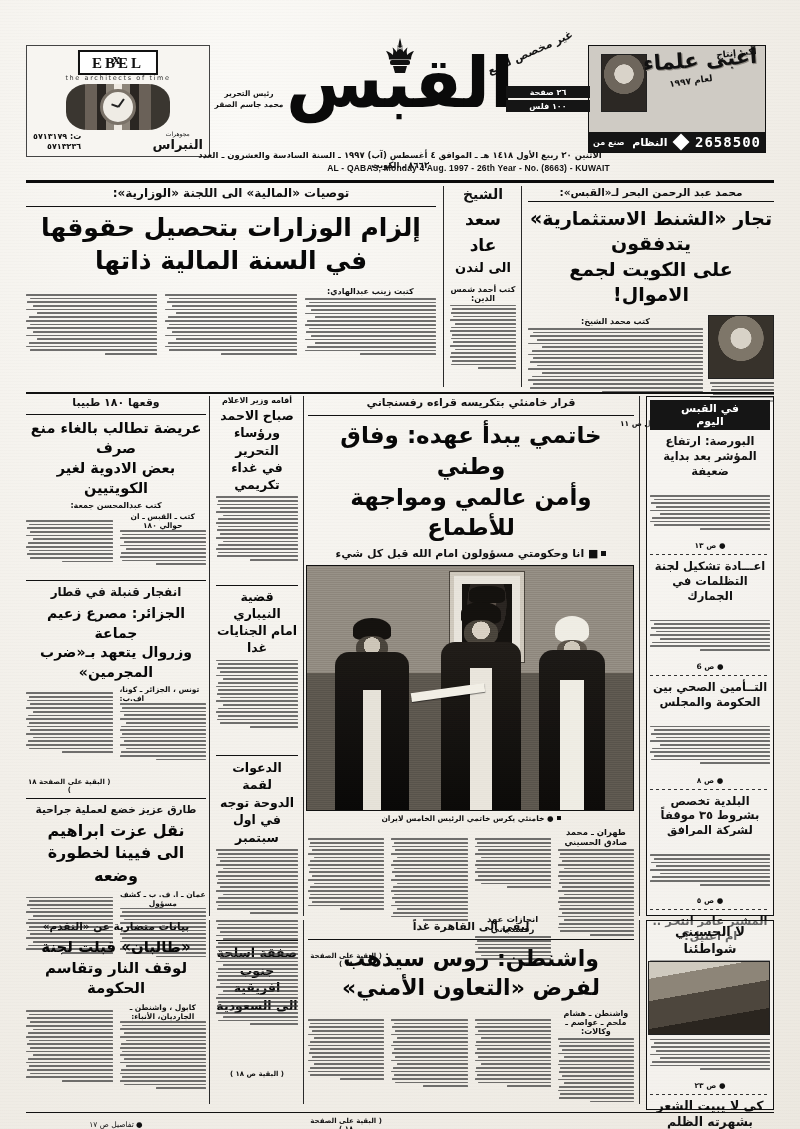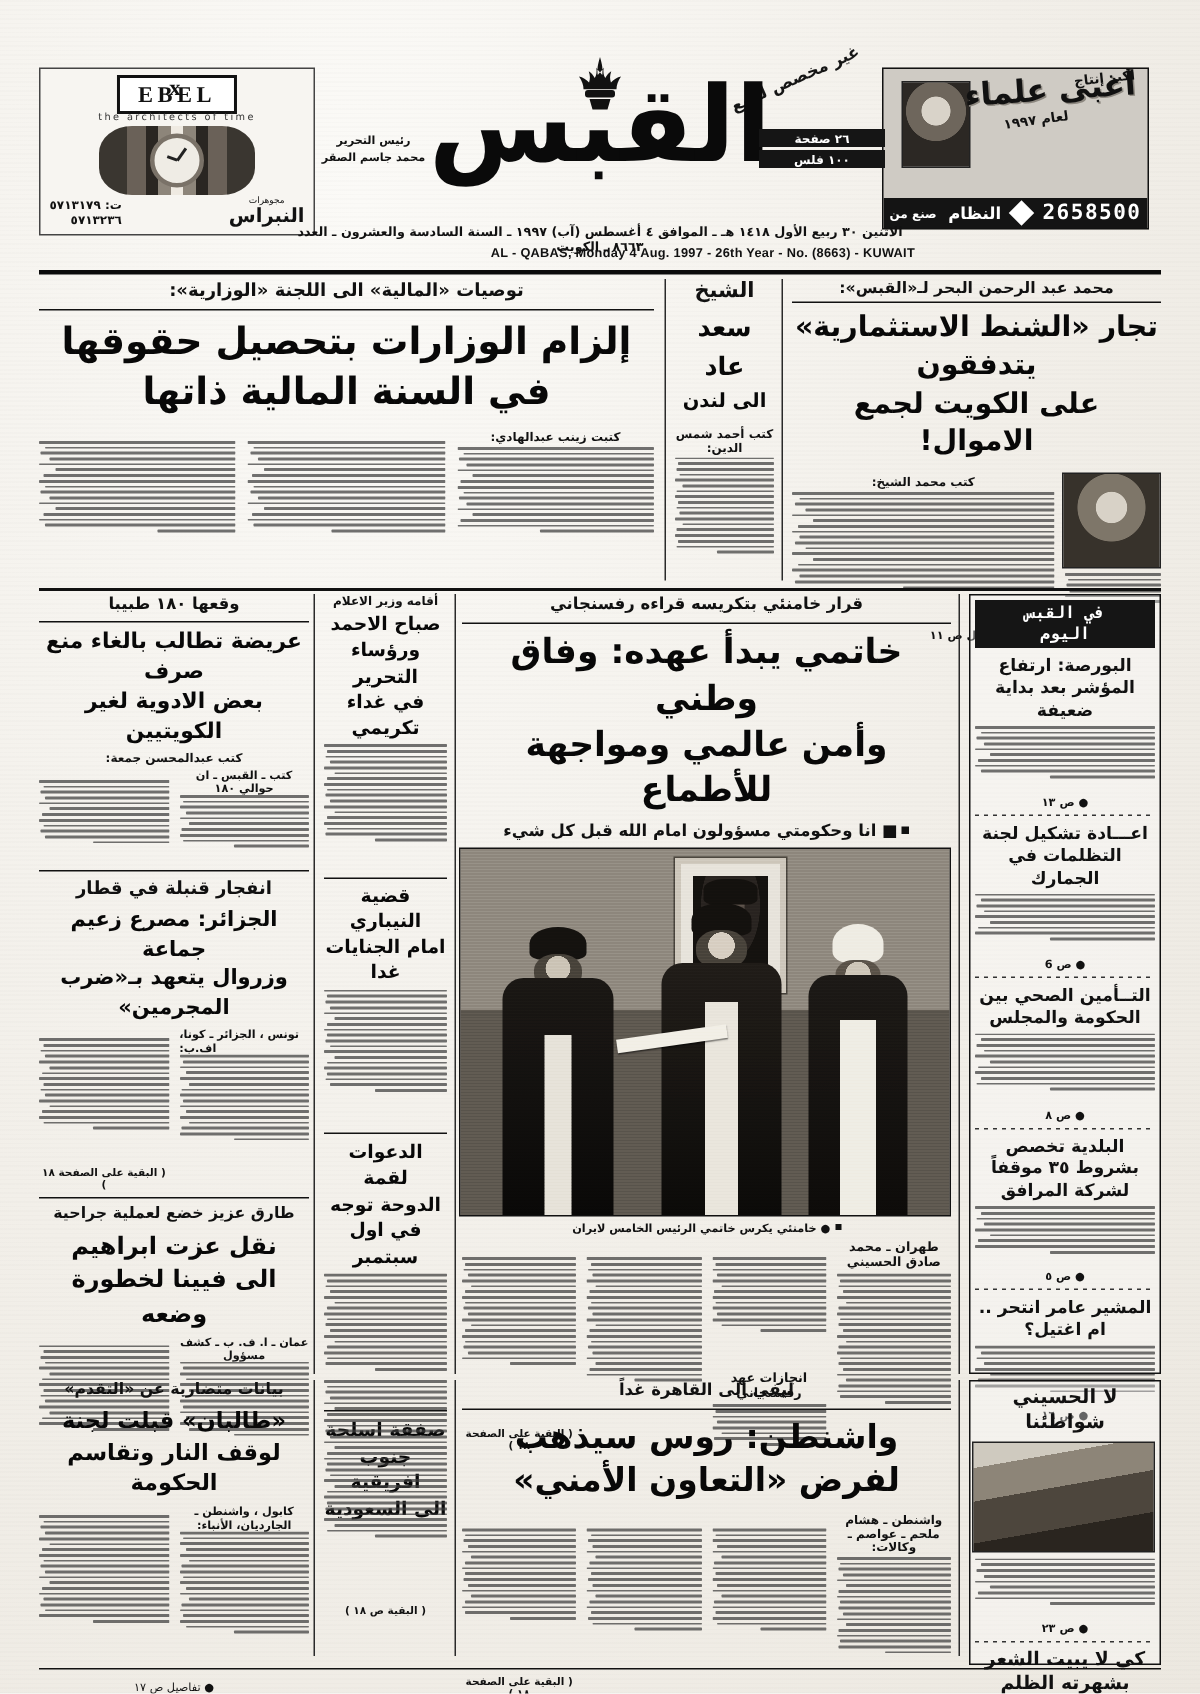--- a/index.html
+++ b/index.html
@@ -139,23 +139,23 @@
   
   #banner{position:absolute;left:26px;top:186px;width:748px;height:205px;}
   .bnr-col{position:absolute;top:0;bottom:0;}
   .bnr-kicker{font-size:10.5px;font-weight:bold;text-align:center;letter-spacing:.5px;padding-bottom:3px;}
   .bnr-h{font-weight:bold;text-align:center;color:#080808;}
 
   
   #middle{position:absolute;left:26px;top:396px;width:748px;height:520px;}
   .sb-title{
     background:#151515;color:#fff;font-size:11px;font-weight:bold;text-align:center;
-    padding:2px 16px;letter-spacing:1px;font-family:Liberation Mono, monospace;
-  }
-  .sb-h{font-size:11.5px;font-weight:bold;text-align:center;line-height:1.3;padding:4px 2px 3px;}
+    padding:2px 16px;letter-spacing:1px;
+  }
+  .sb-h{font-size:11.5px;font-weight:bold;text-align:center;line-height:1.3;padding:4px 2px 16px;}
   .sb-ref{font-size:7.5px;text-align:center;font-weight:bold;padding:2px 0 4px;}
   .dotrule{height:1px;background:repeating-linear-gradient(90deg,#333 0 3px,transparent 3px 6px);}
 
   .mainphoto{
     position:relative;width:100%;height:244px;overflow:hidden;border:1px solid #111;
     background:linear-gradient(180deg,#8e887e 0%,#6f685f 52%,#4a443d 100%);
   }
   .wall{position:absolute;inset:0;background:
     linear-gradient(180deg,#938c82 0 44%,#5d574f 44% 100%);}
   .frame{

